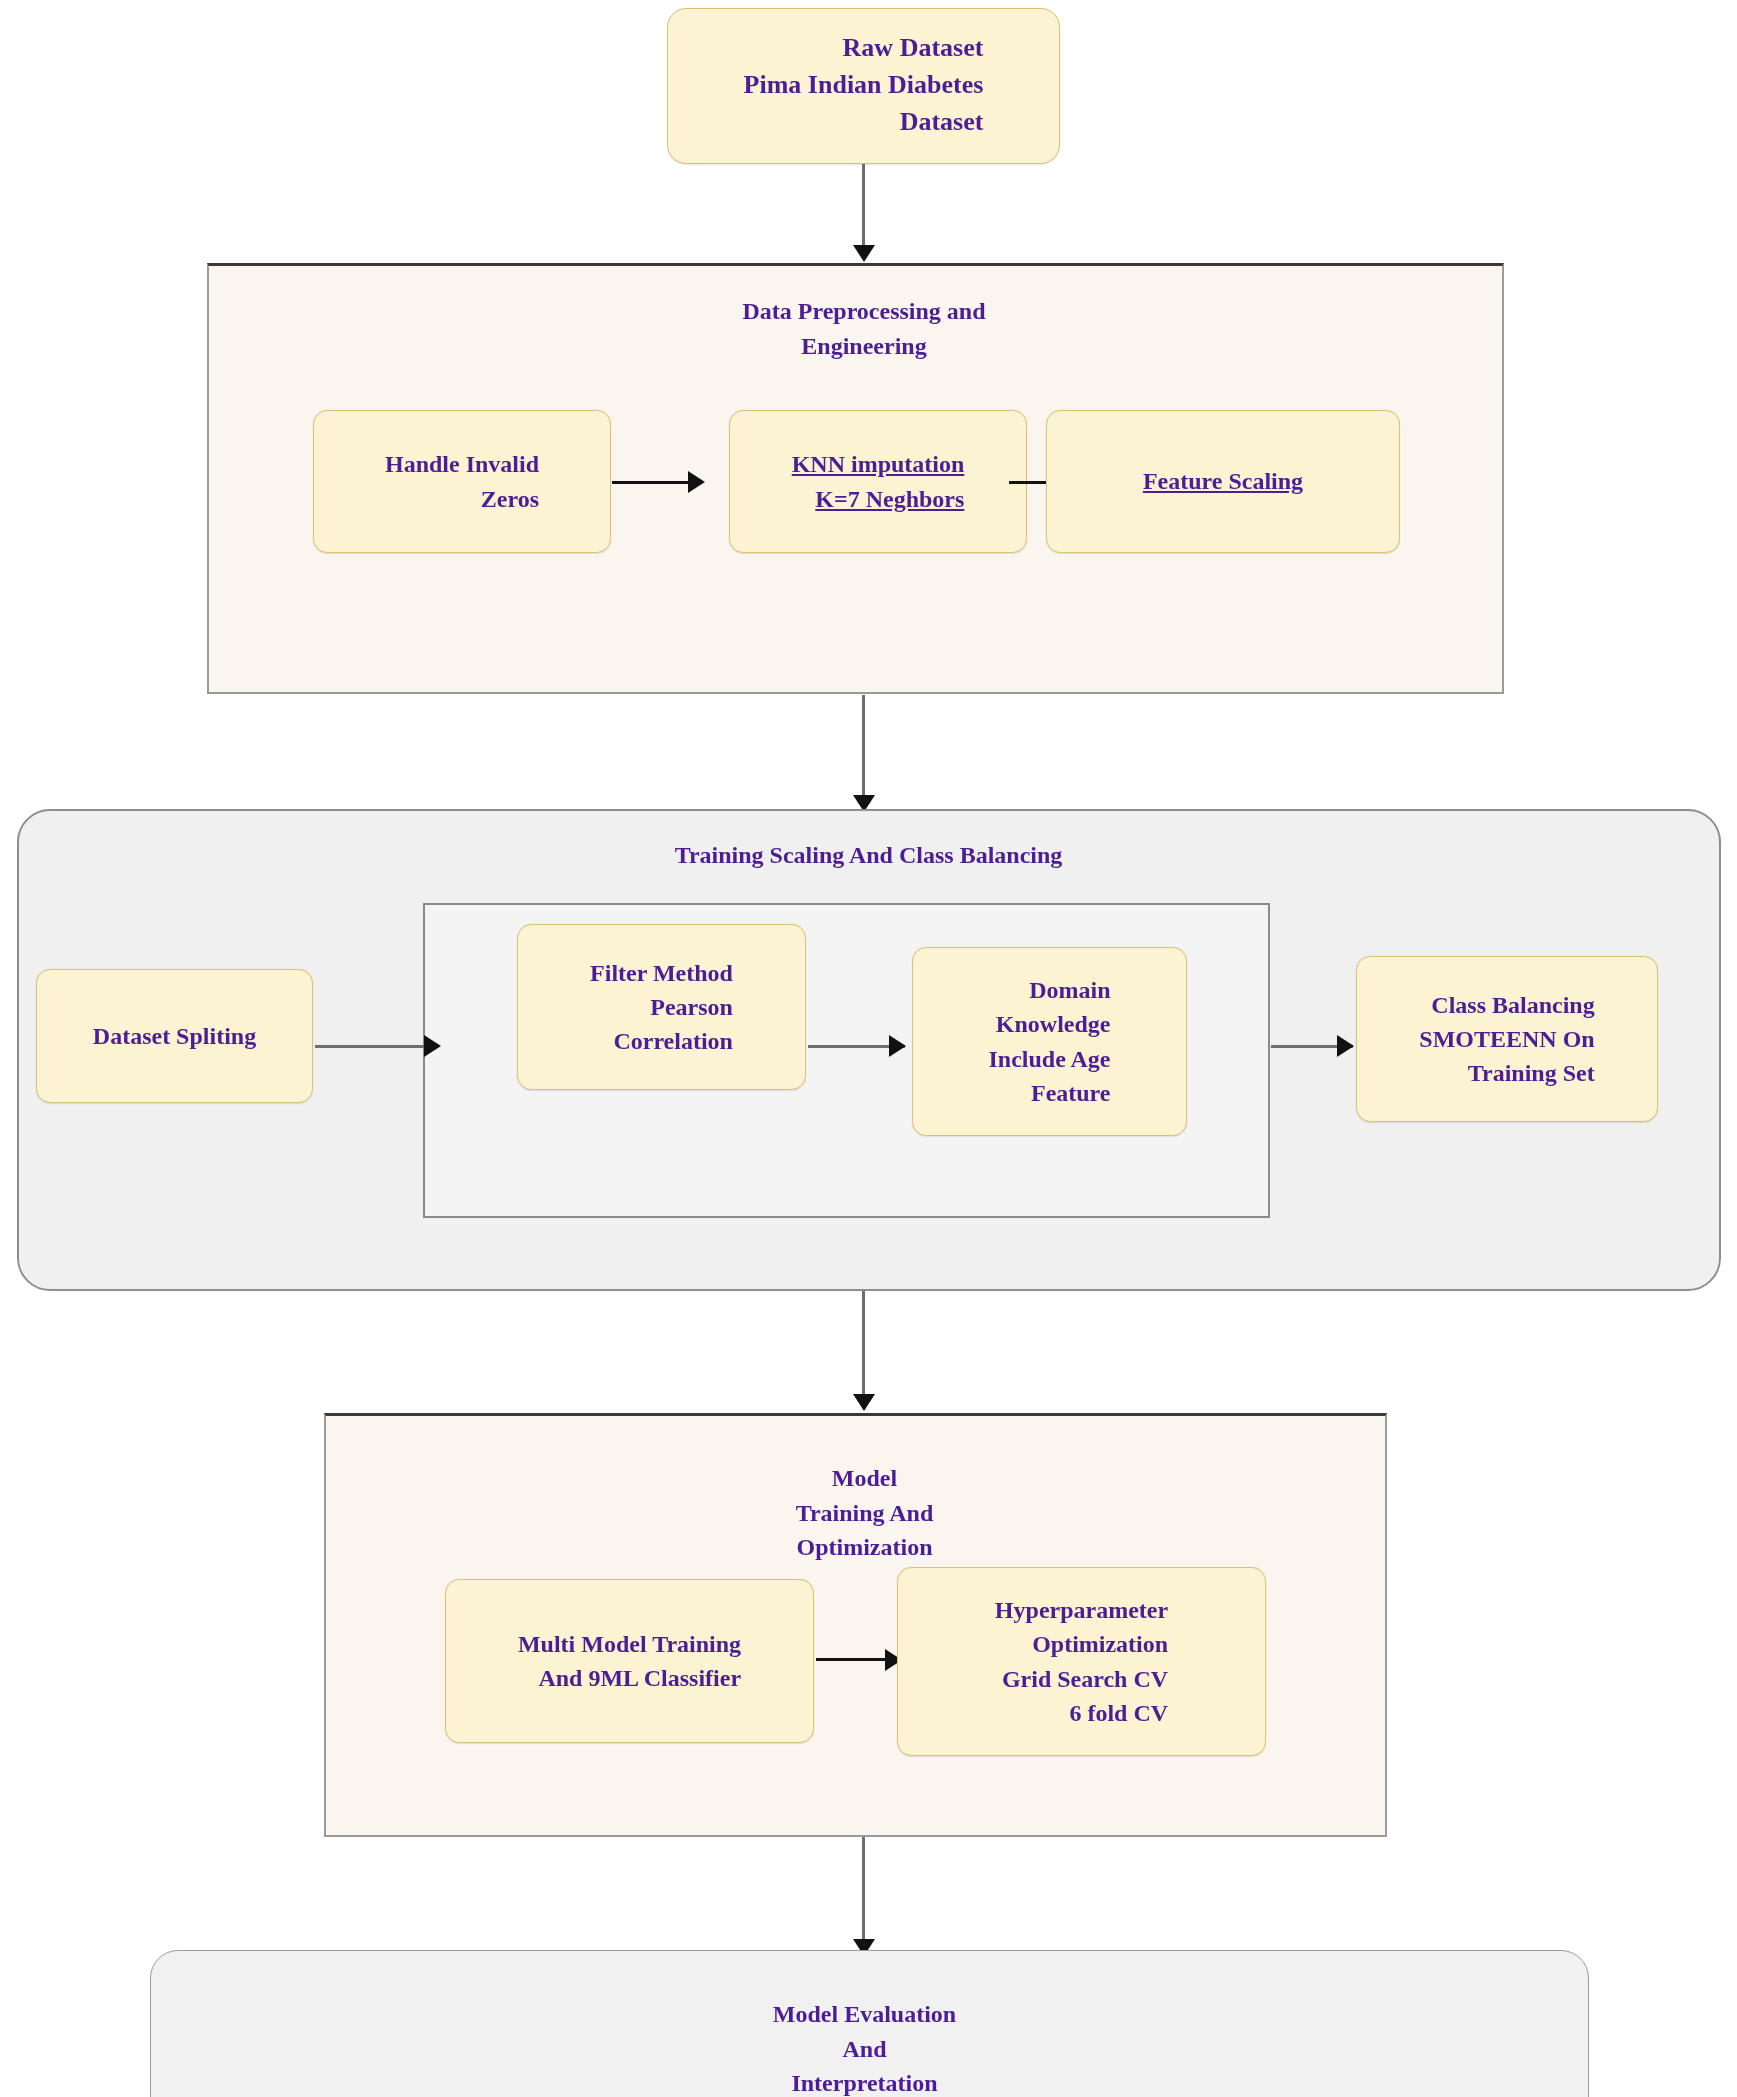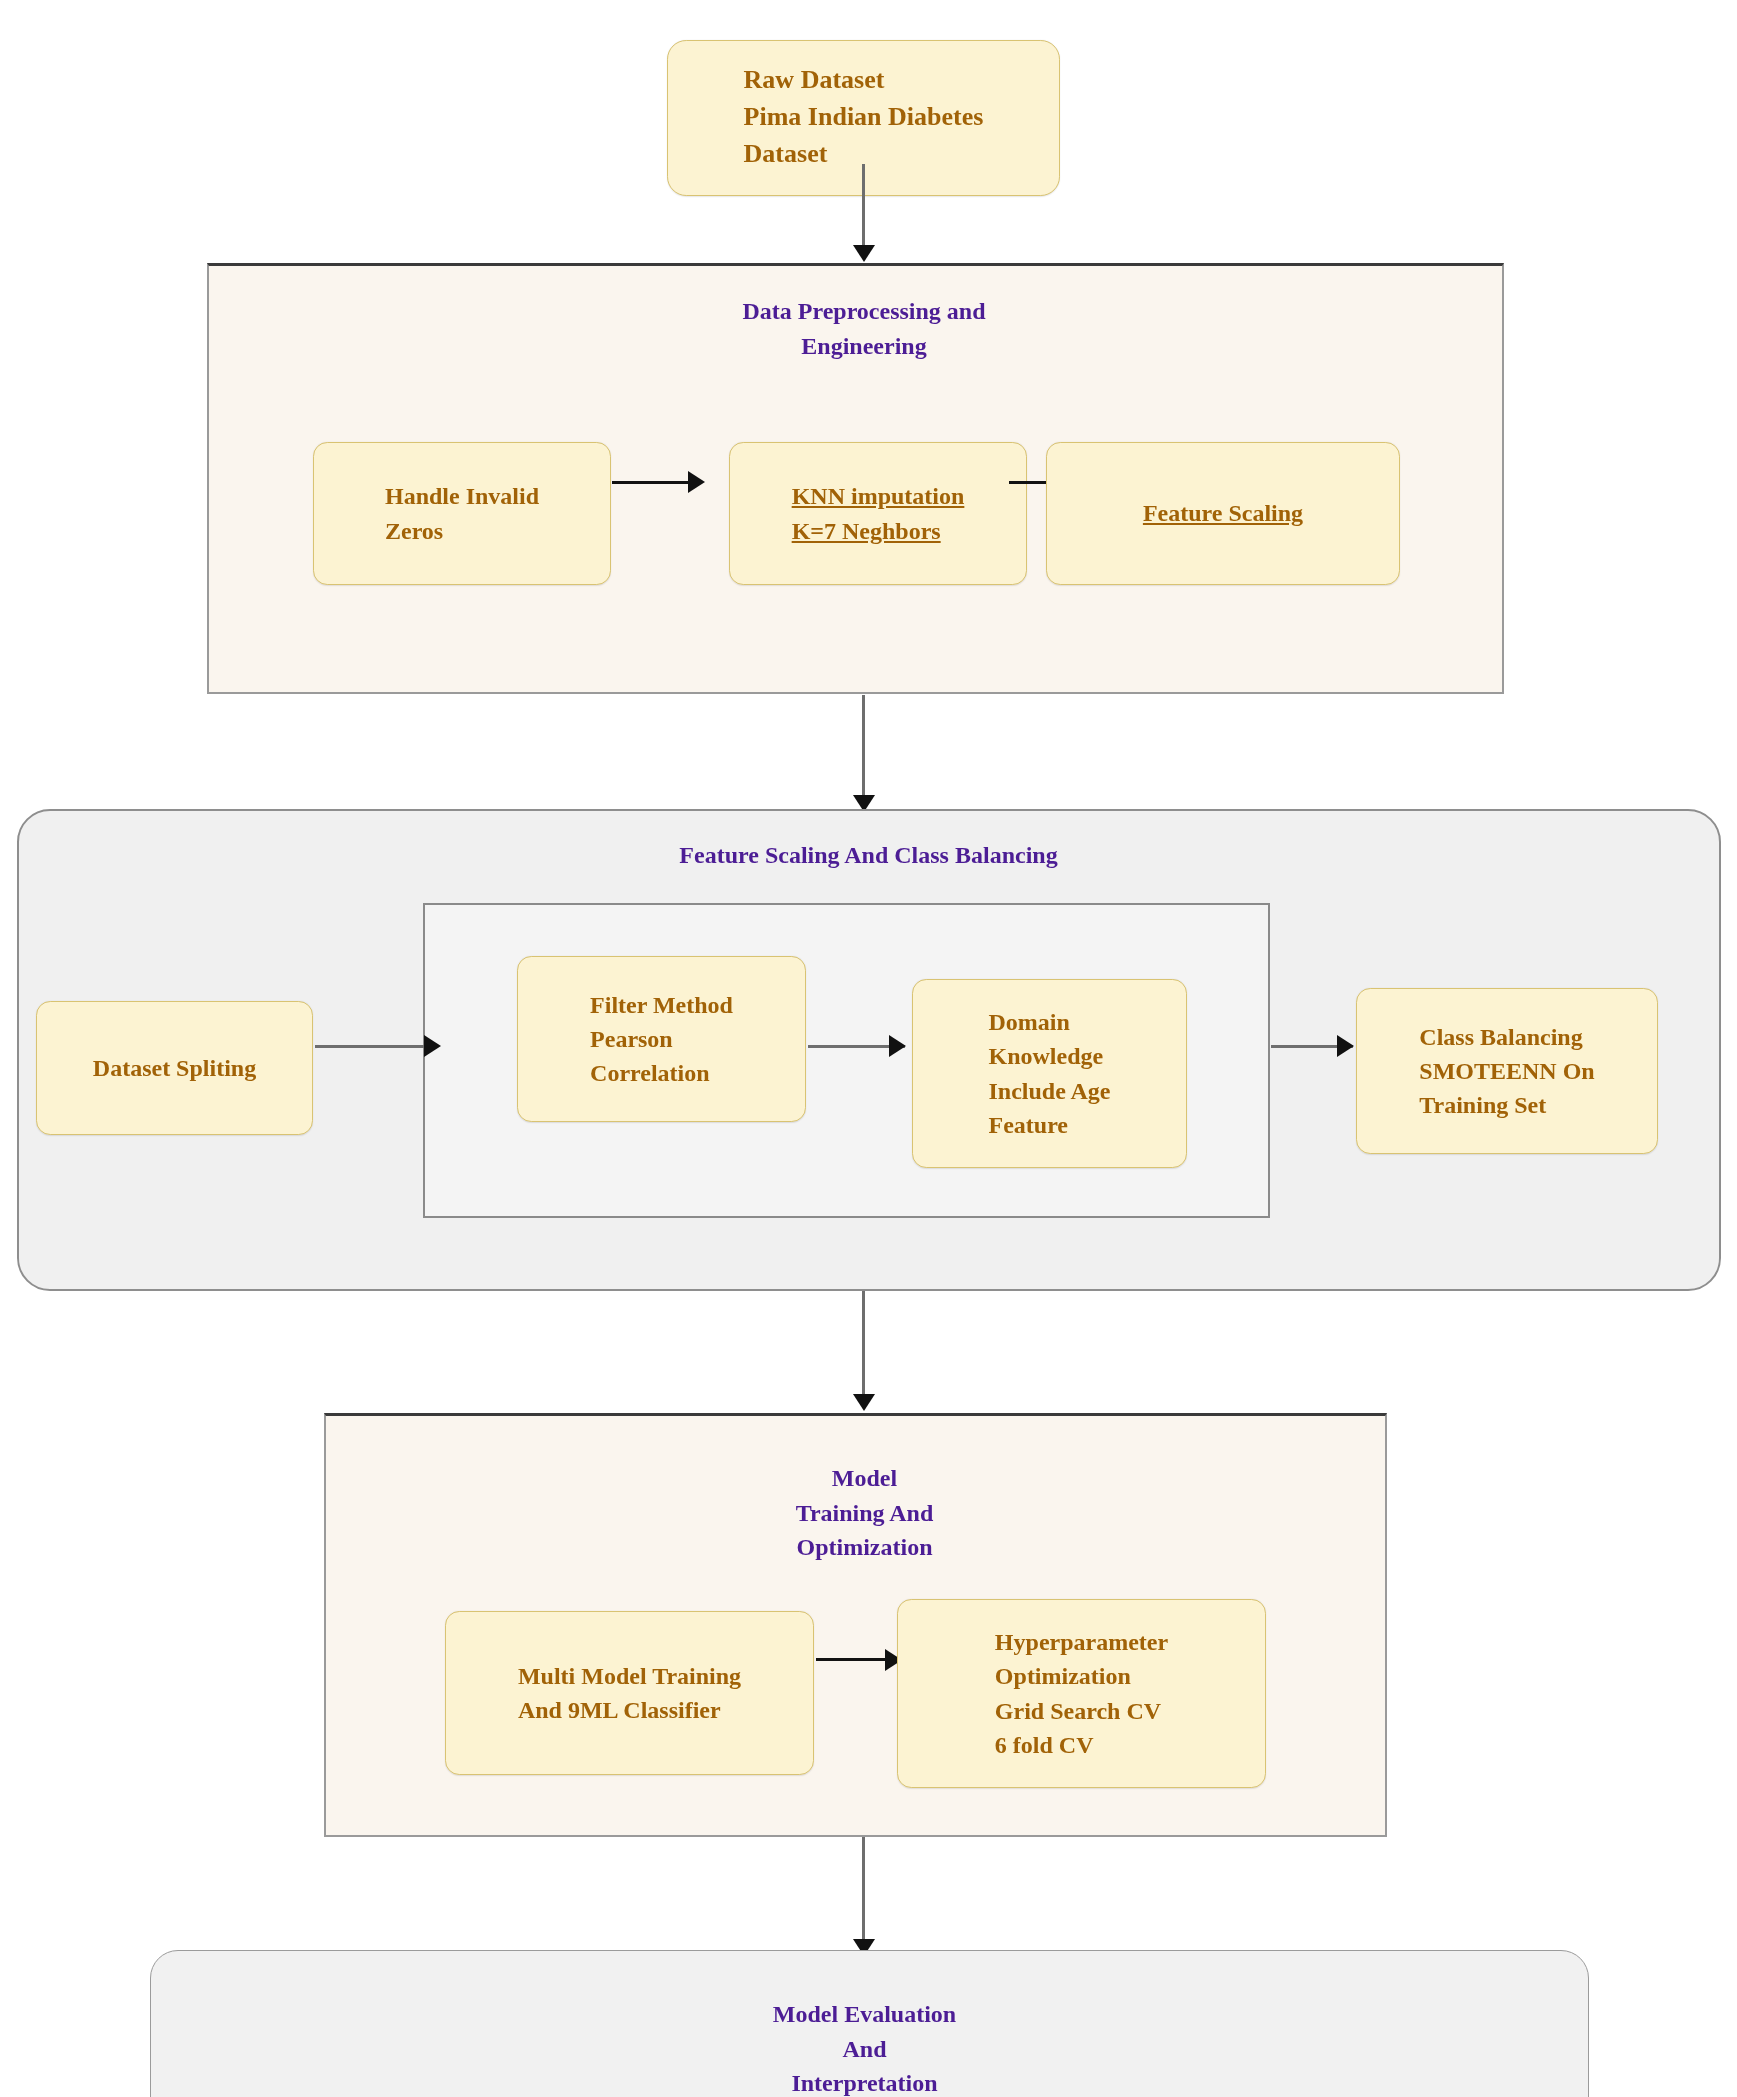--- a/index.html
+++ b/index.html
@@ -21,29 +21,28 @@
   
   .node {
     position: absolute;
     box-sizing: border-box;
     background: #fcf3d2;
     border: 1.7px solid #d9c372;
     border-radius: 14.3px;
     display: flex;
     align-items: center;
     justify-content: center;
-    text-align: left;
-    color: #a16207;
+    text-align: right;
+    color: #4c1d95;
     font-weight: bold;
     font-size: 24px;
     line-height: 1.42;
     padding: 3.4px 5.9px;
     white-space: pre-line;
     box-shadow: 0 0.8px 1.3px rgba(0,0,0,0.10);
-    margin-top: 32px;
   }
 
   
   .group {
     position: absolute;
     box-sizing: border-box;
   }
   .group-sharp {
     background: #faf5ee;
     border: 2.1px solid #9a9a9a;
@@ -138,21 +137,21 @@
   <div class="hline" style="left:1009px; top:481px; width:78px;"></div>
   <div class="arrow-right" style="left:1084px; top:471px;"></div>
 
   <div class="node" style="left:1046px; top:410px; width:354px; height:143px;text-decoration:underline;">Feature Scaling</div>
 
   <div class="vline" style="left:862px; top:695px; width:2.9px; height:109px;"></div>
   <div class="arrow-down" style="left:853px; top:795px;"></div>
 
   <div class="group group-round" style="left:17px; top:809px; width:1704px; height:482px;"></div>
 
-  <div class="group-title" style="left:537px; top:838px; width:663px;">Feature Scaling And Class Balancing</div>
+  <div class="group-title" style="left:537px; top:838px; width:663px;">Training Scaling And Class Balancing</div>
 
   <div class="inner-panel" style="left:423px; top:903px; width:847px; height:315px;"></div>
 
   <div class="node" style="left:36px; top:969px; width:277px; height:134px;">Dataset Spliting</div>
 
   <div class="hline-gray" style="left:315px; top:1045px; width:113px;"></div>
   <div class="arrow-right" style="left:424px; top:1035px;"></div>
 
   <div class="node" style="left:517px; top:924px; width:289px; height:166px;">Filter Method
 Pearson

